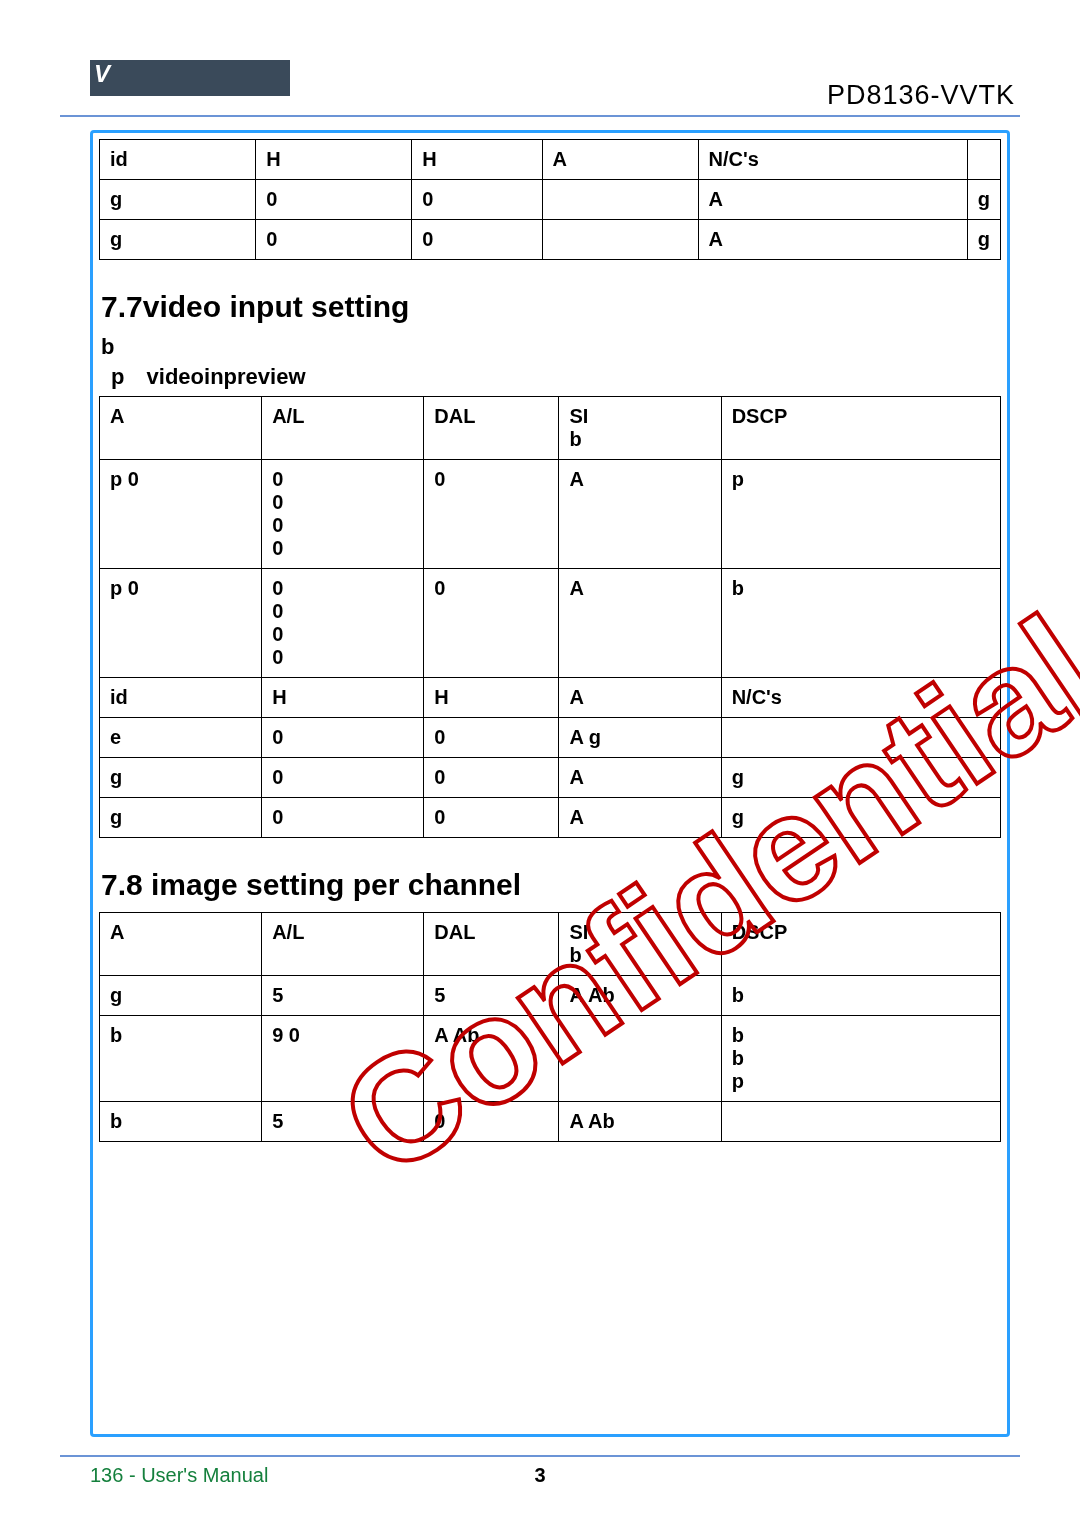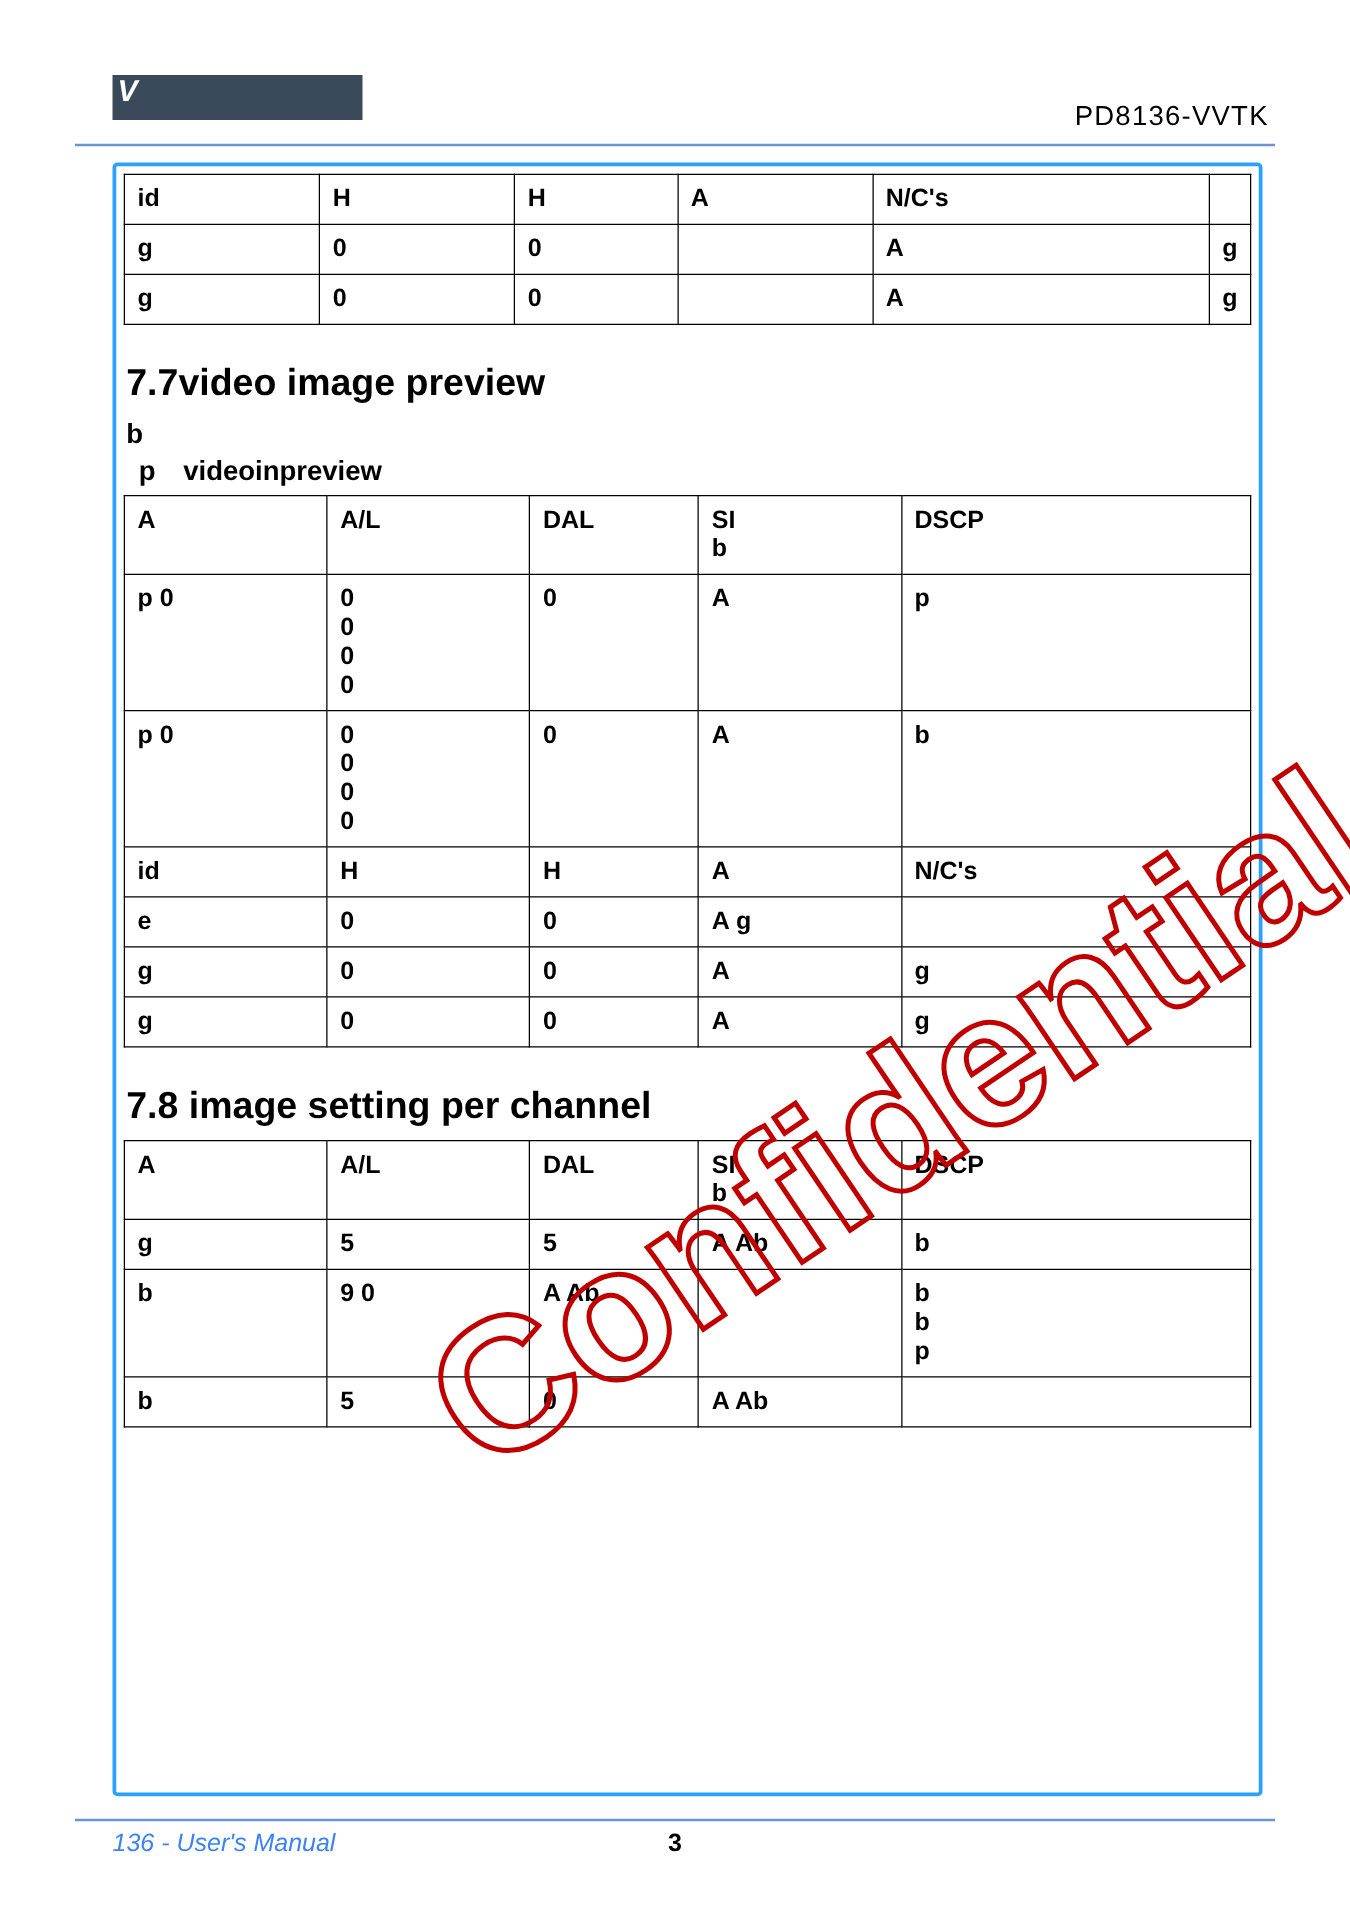--- a/index.html
+++ b/index.html
@@ -1,37 +1,37 @@
 <!DOCTYPE html>
 <html><head>
 <meta charset="utf-8">
 <style>
   * { box-sizing: border-box; margin: 0; padding: 0; }
   html, body { width: 1080px; height: 1527px; font-family: Arial, sans-serif; background: #fff; }
   .page { position: relative; width: 1080px; height: 1527px; padding: 50px 50px 30px 50px; }
   .header-bar { position: absolute; top: 60px; left: 90px; width: 200px; height: 36px; background: #3a4a5a; }
   .header-bar span { color: #fff; font-style: italic; font-weight: bold; font-size: 24px; padding-left: 4px; }
-  .model { position: absolute; top: 80px; right: 65px; font-size: 22px; letter-spacing: 1px; text-align: right; }
+  .model { position: absolute; top: 80px; right: 65px; font-size: 27px; letter-spacing: 1px; text-align: right; }
   .rule { position: absolute; top: 115px; left: 60px; right: 60px; height: 2px; background: #6b94d6; }
   .content-box { position: absolute; top: 130px; left: 90px; right: 70px; bottom: 90px; border: 3px solid #2aa0ff; border-radius: 4px; padding: 6px 6px 20px 6px; overflow: hidden; }
   table { border-collapse: collapse; width: 100%; padding-left: 44px; }
   td, th { border: 1px solid #000; padding: 8px 10px; font-size: 20px; text-align: left; vertical-align: top; font-weight: bold; }
   .hdr td { font-weight: bold; }
   h2.section { font-size: 30px; font-weight: bold; color: #000; margin: 30px 0 10px 2px; }
   .sub { font-size: 22px; font-weight: bold; margin: 10px 0 4px 2px; }
   .grp { font-size: 22px; font-weight: bold; margin: 0 0 6px 12px; }
   .grplabel { display: inline-block; margin-right: 16px; }
   .c33 td:nth-child(1) { width: 18%; }
   .c33 td:nth-child(2) { width: 18%; }
   .c33 td:nth-child(3) { width: 15%; }
   .c33 td:nth-child(4) { width: 18%; }
   .c33 td:nth-child(5) { width: 31%; }
   .watermark { position: absolute; top: 300px; left: 80px; width: 1000px; pointer-events: none; }
   .footer-rule { position: absolute; left: 60px; right: 60px; bottom: 70px; height: 2px; background: #6b94d6; }
-  .footer-text { position: absolute; left: 90px; bottom: 40px; font-style: italic; color: #3b82f6; font-size: 20px; }
+  .footer-text { position: absolute; left: 90px; bottom: 40px; color: #15803d; font-size: 20px; }
   .footer-center { position: absolute; left: 0; right: 0; bottom: 40px; text-align: center; font-size: 20px; font-weight: bold; }
 </style>
 </head>
 <body>
 
 <div class="page">
   <div class="header-bar">
     <span>V</span>
   </div>
   <div class="model">PD8136-VVTK</div>
@@ -61,21 +61,21 @@
         <td>g</td>
         <td>0</td>
         <td>0</td>
         <td></td>
         <td>A</td>
         <td>g</td>
       </tr>
     </tbody>
       </table>
 
-    <h2 class="section">7.7video image preview</h2>
+    <h2 class="section">7.7video input setting</h2>
     <div class="sub">b</div>
     <div class="grp">
       <span class="grplabel">p</span>
       <span>videoinpreview</span>
     </div>
     <table class="c33">
       <tbody>
           <tr class="hdr">
         <td>A</td>
         <td>A/L</td>

